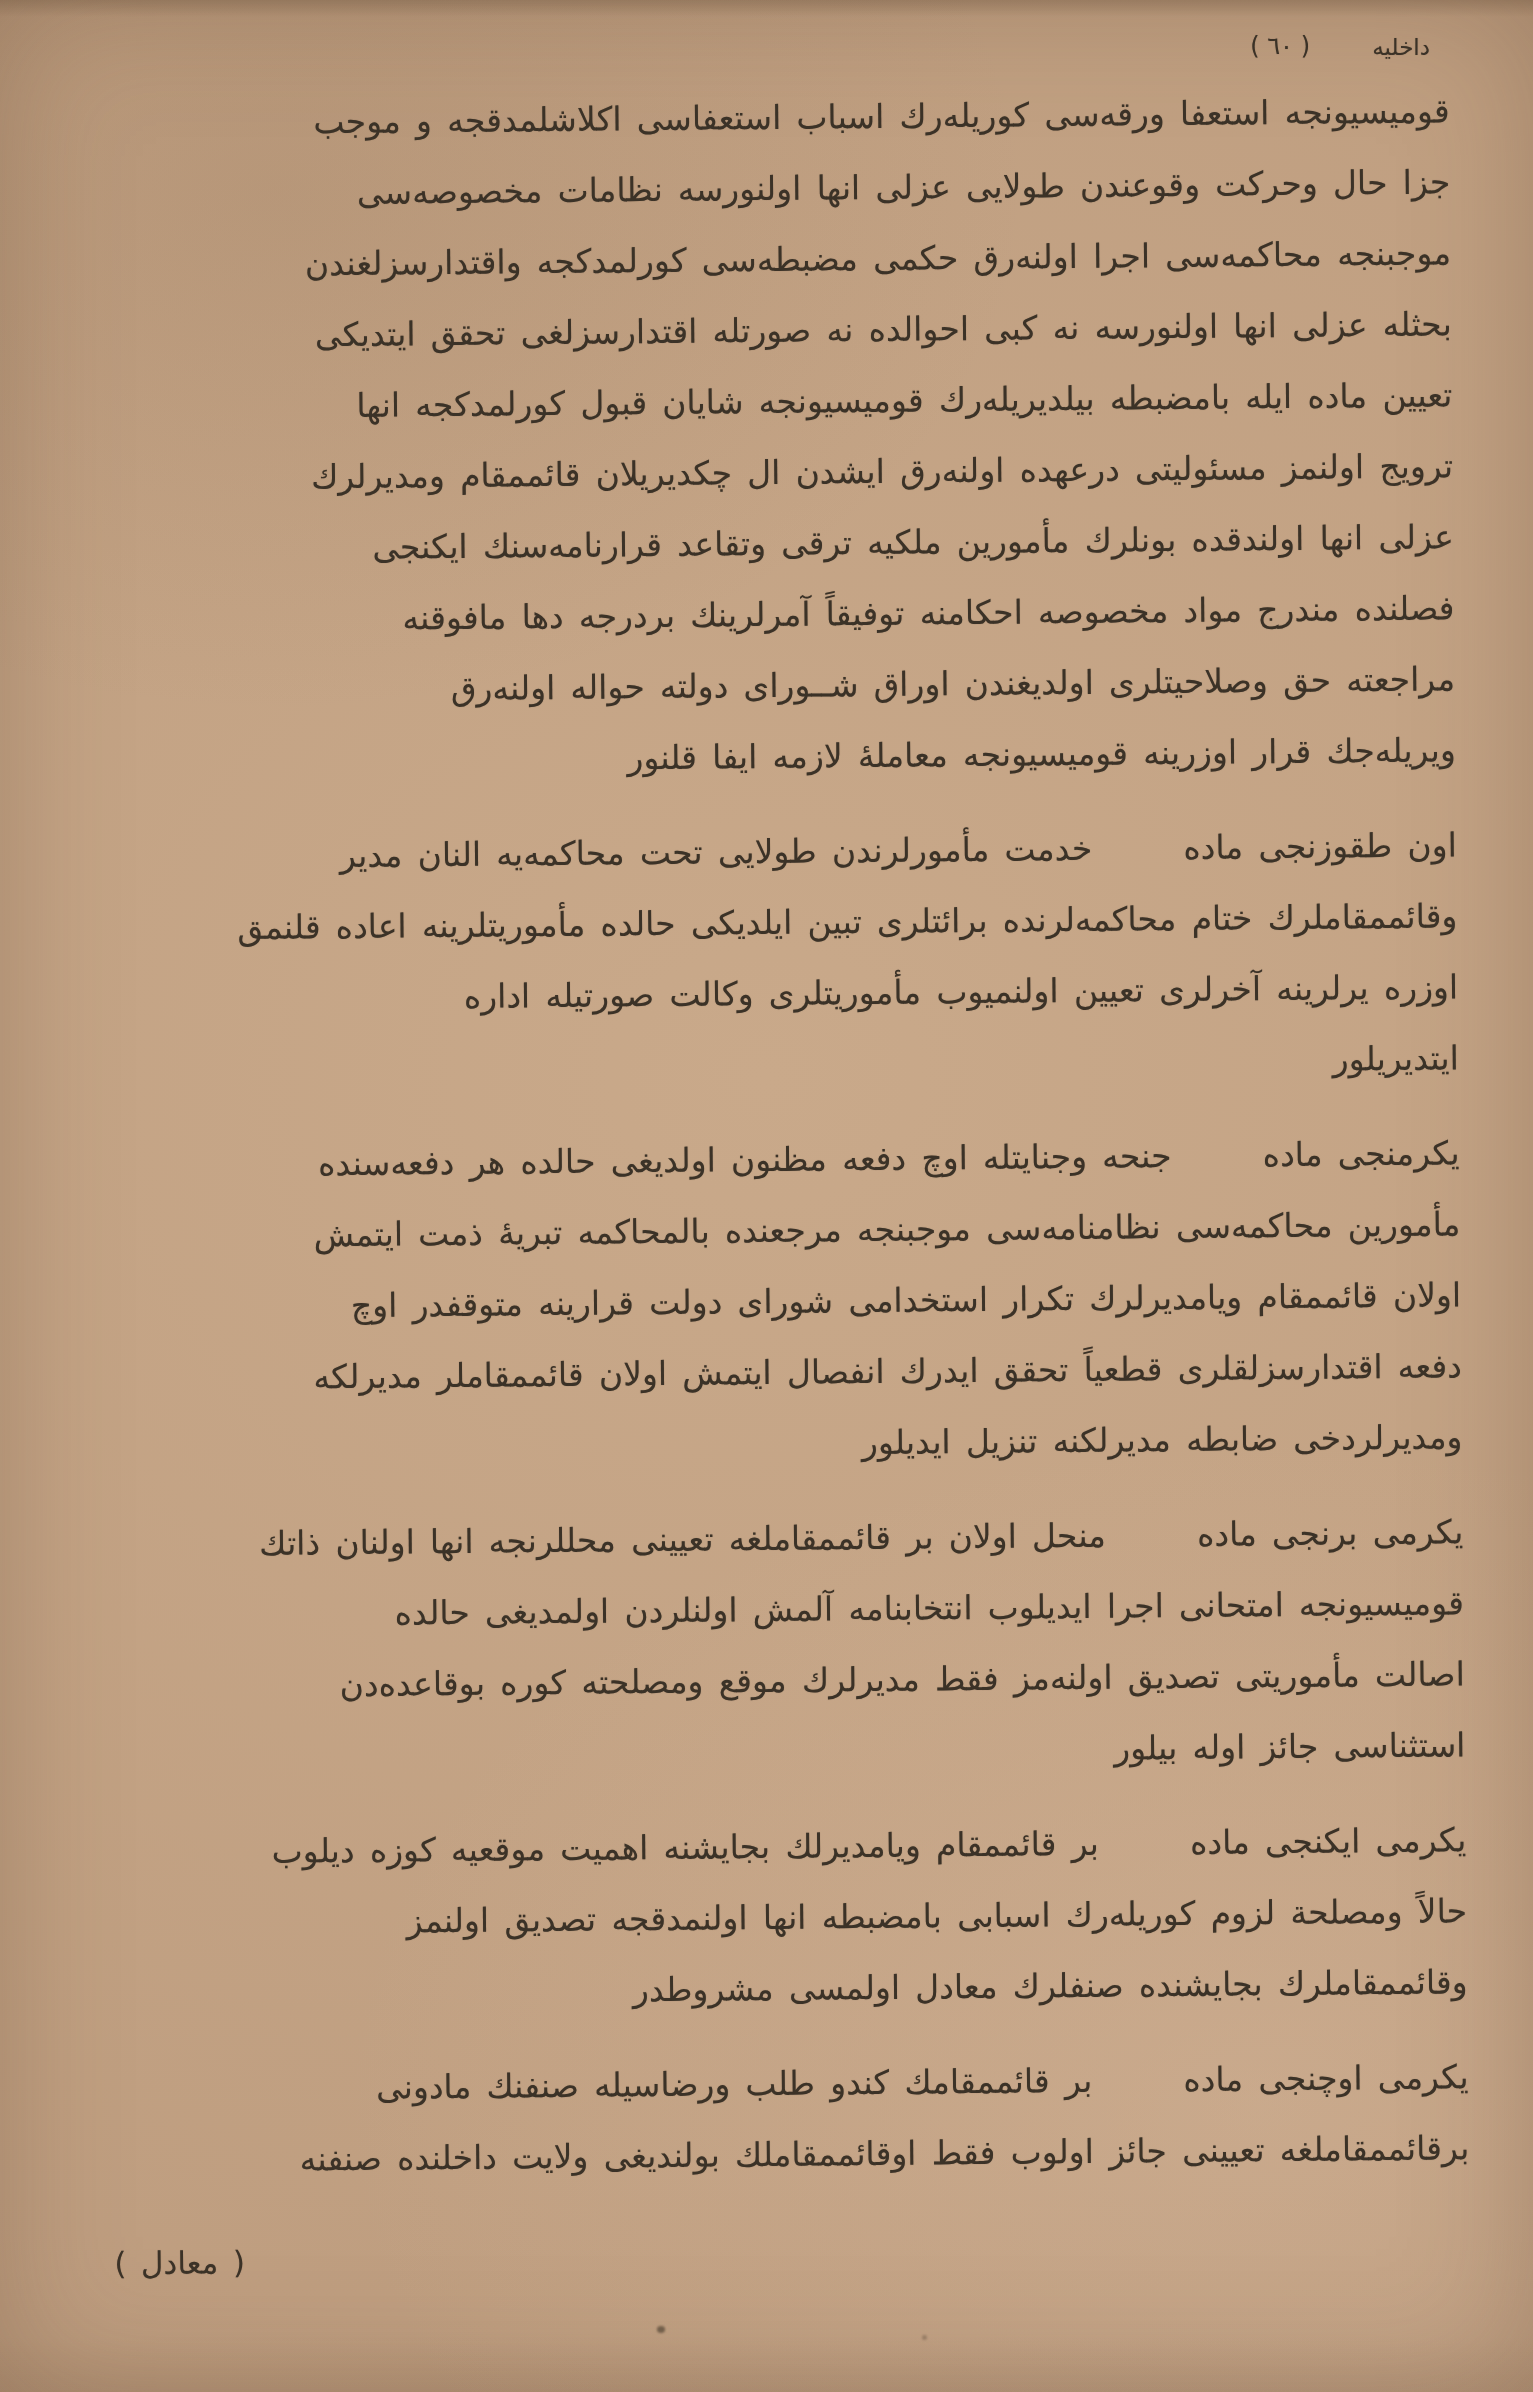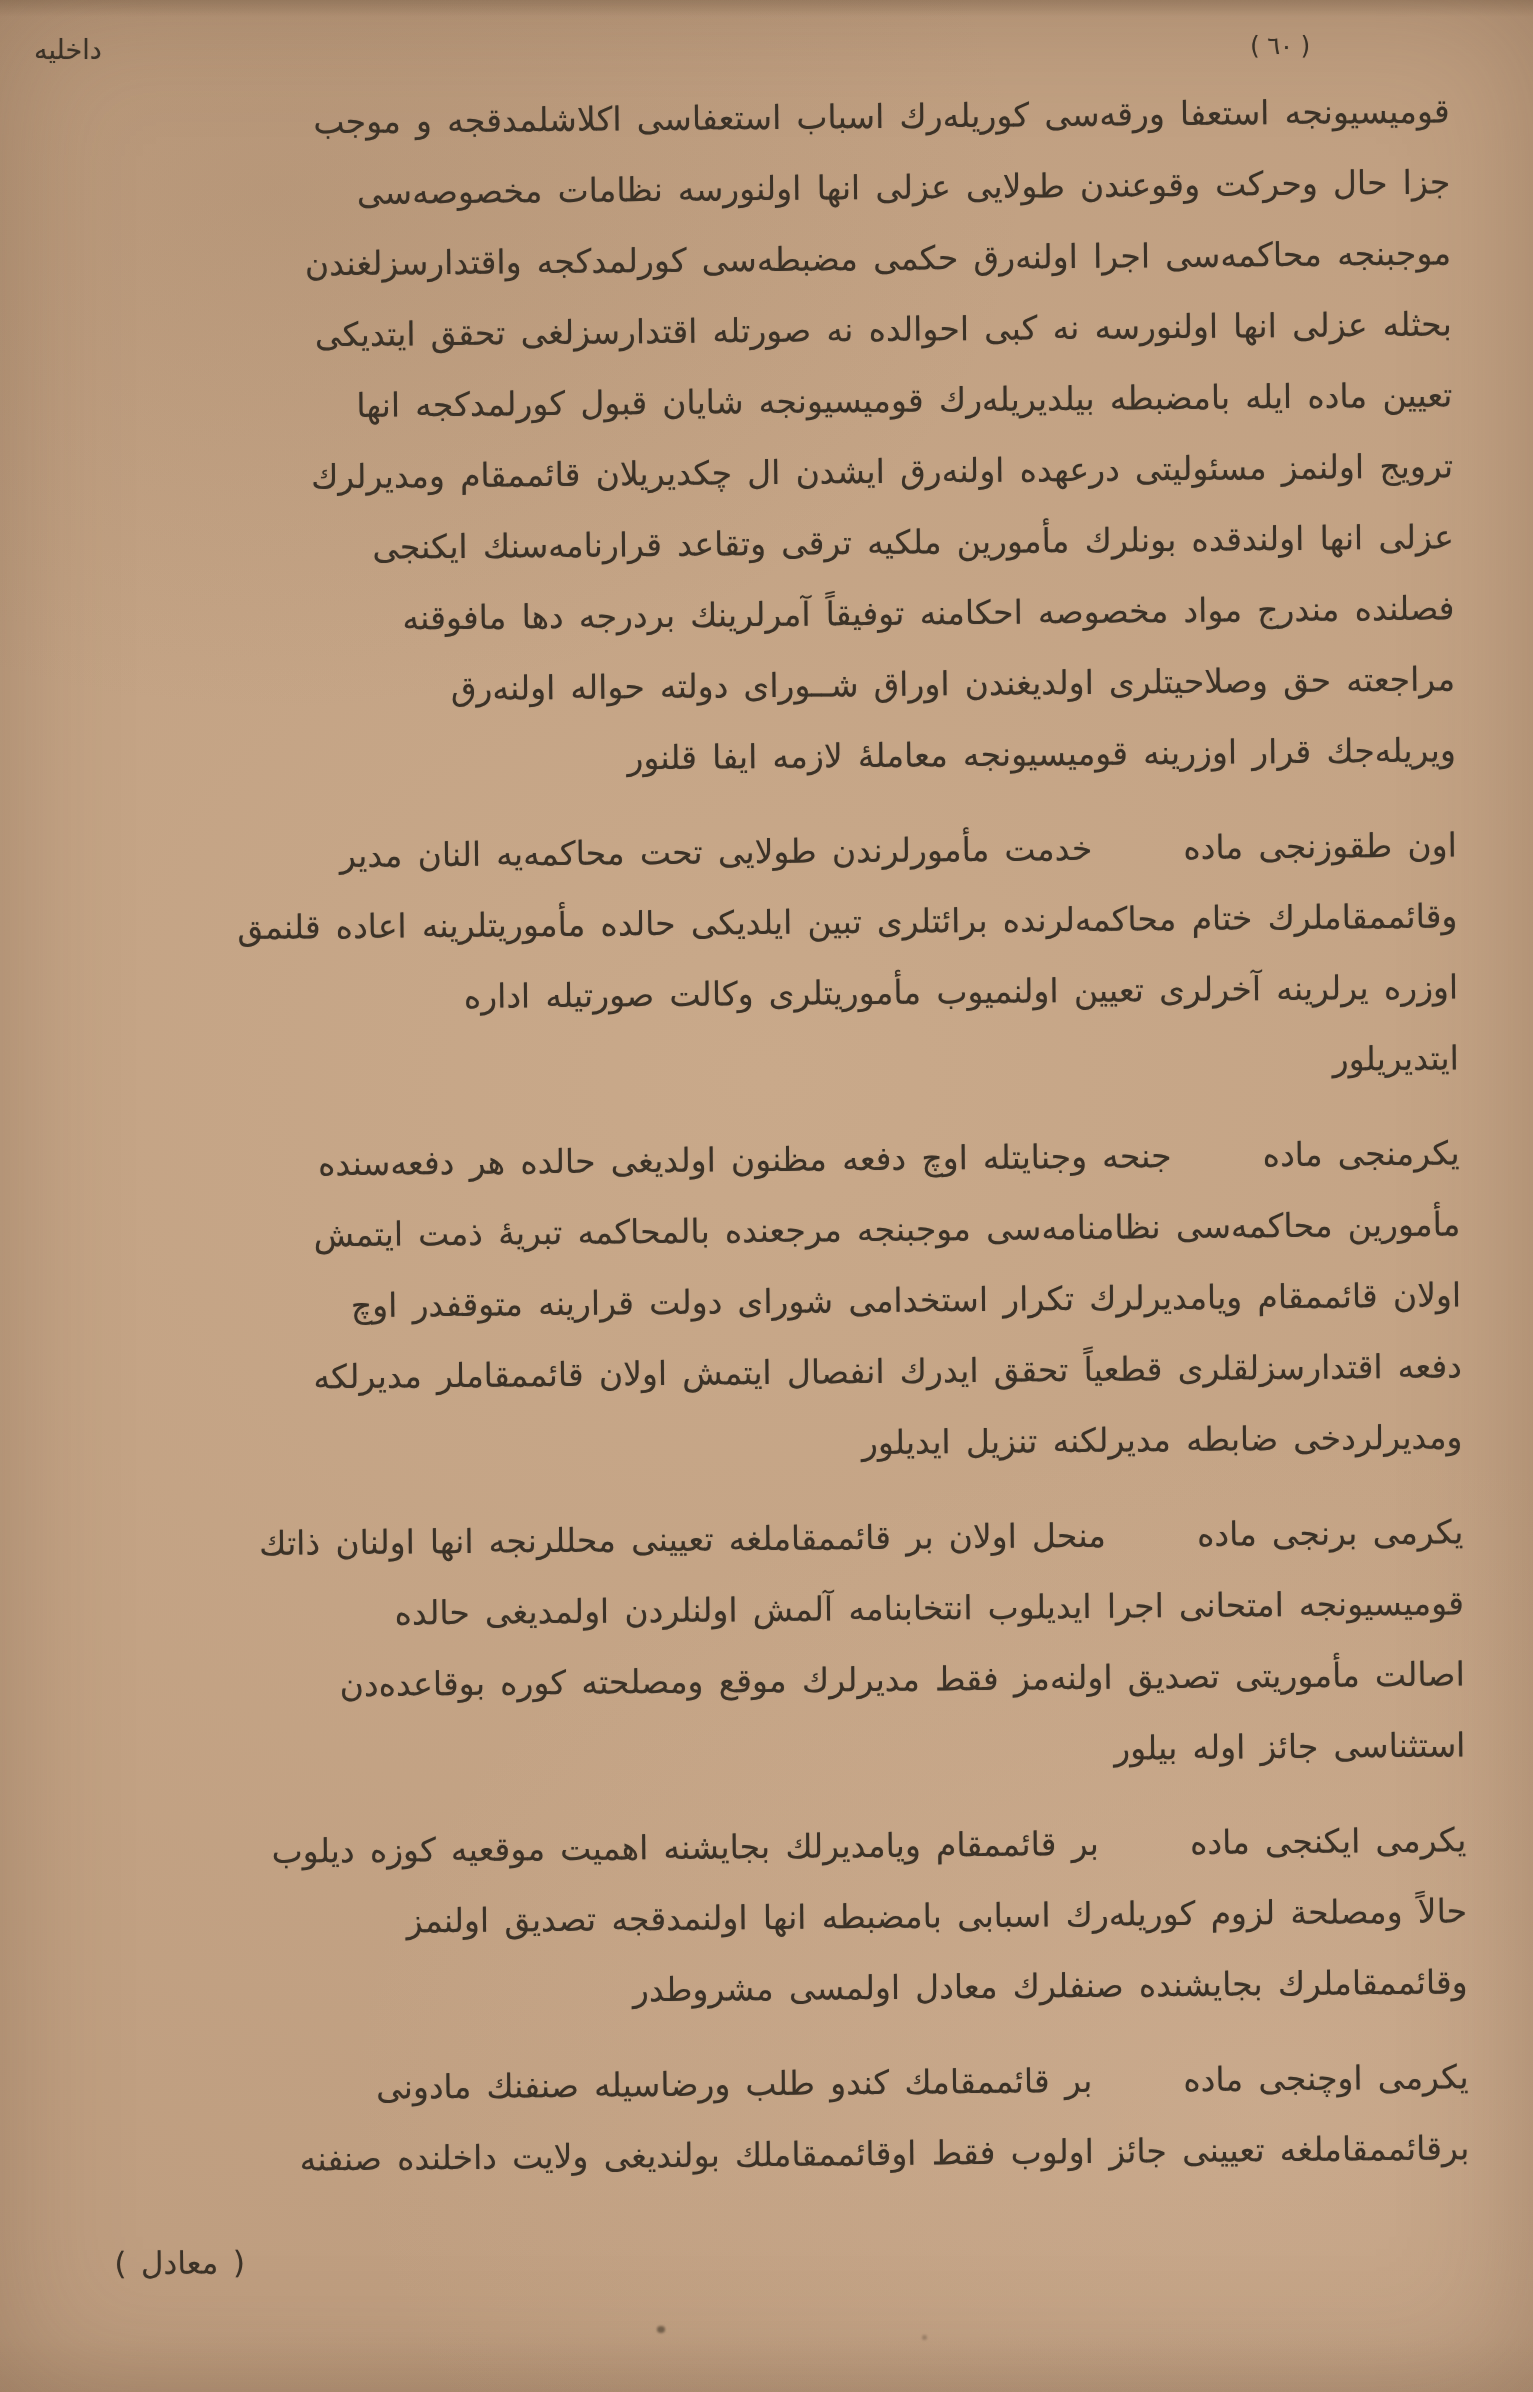--- a/index.html
+++ b/index.html
@@ -14,21 +14,21 @@
       linear-gradient(180deg, rgba(92,70,48,.28) 0px, rgba(92,70,48,0) 17px),
       linear-gradient(0deg, rgba(120,92,66,.12) 0px, rgba(120,92,66,0) 56px),
       radial-gradient(ellipse 1218px 843px at 18% 8%, rgba(130,100,72,.16), rgba(130,100,72,0) 62%),
       radial-gradient(ellipse 1405px 1031px at 82% 88%, rgba(222,192,165,.30), rgba(222,192,165,0) 65%),
       radial-gradient(ellipse 2061px 1686px at 50% 45%, #c9a98a, #bd9c7e 90%);
     box-shadow: inset 0 0 131px rgba(88,62,42,.30);
   }
   .page-header{position:absolute;top:0;left:0;right:0;height:103px;}
   .section-title{
     position:absolute;top:34px;left:0;right:103px;
-    text-align:left;font-size:27px;letter-spacing:0;
+    text-align:right;font-size:23px;letter-spacing:0;
     text-shadow:0 0 0.9px rgba(59,50,39,.45);
     padding-left:35px;
   }
   .page-number{
     position:absolute;top:32px;right:223px;
     font-size:24px;direction:ltr;
     text-shadow:0 0 0.9px rgba(59,50,39,.45);
   }
   .text-block{
     position:absolute;top:82px;right:73px;left:81px;

